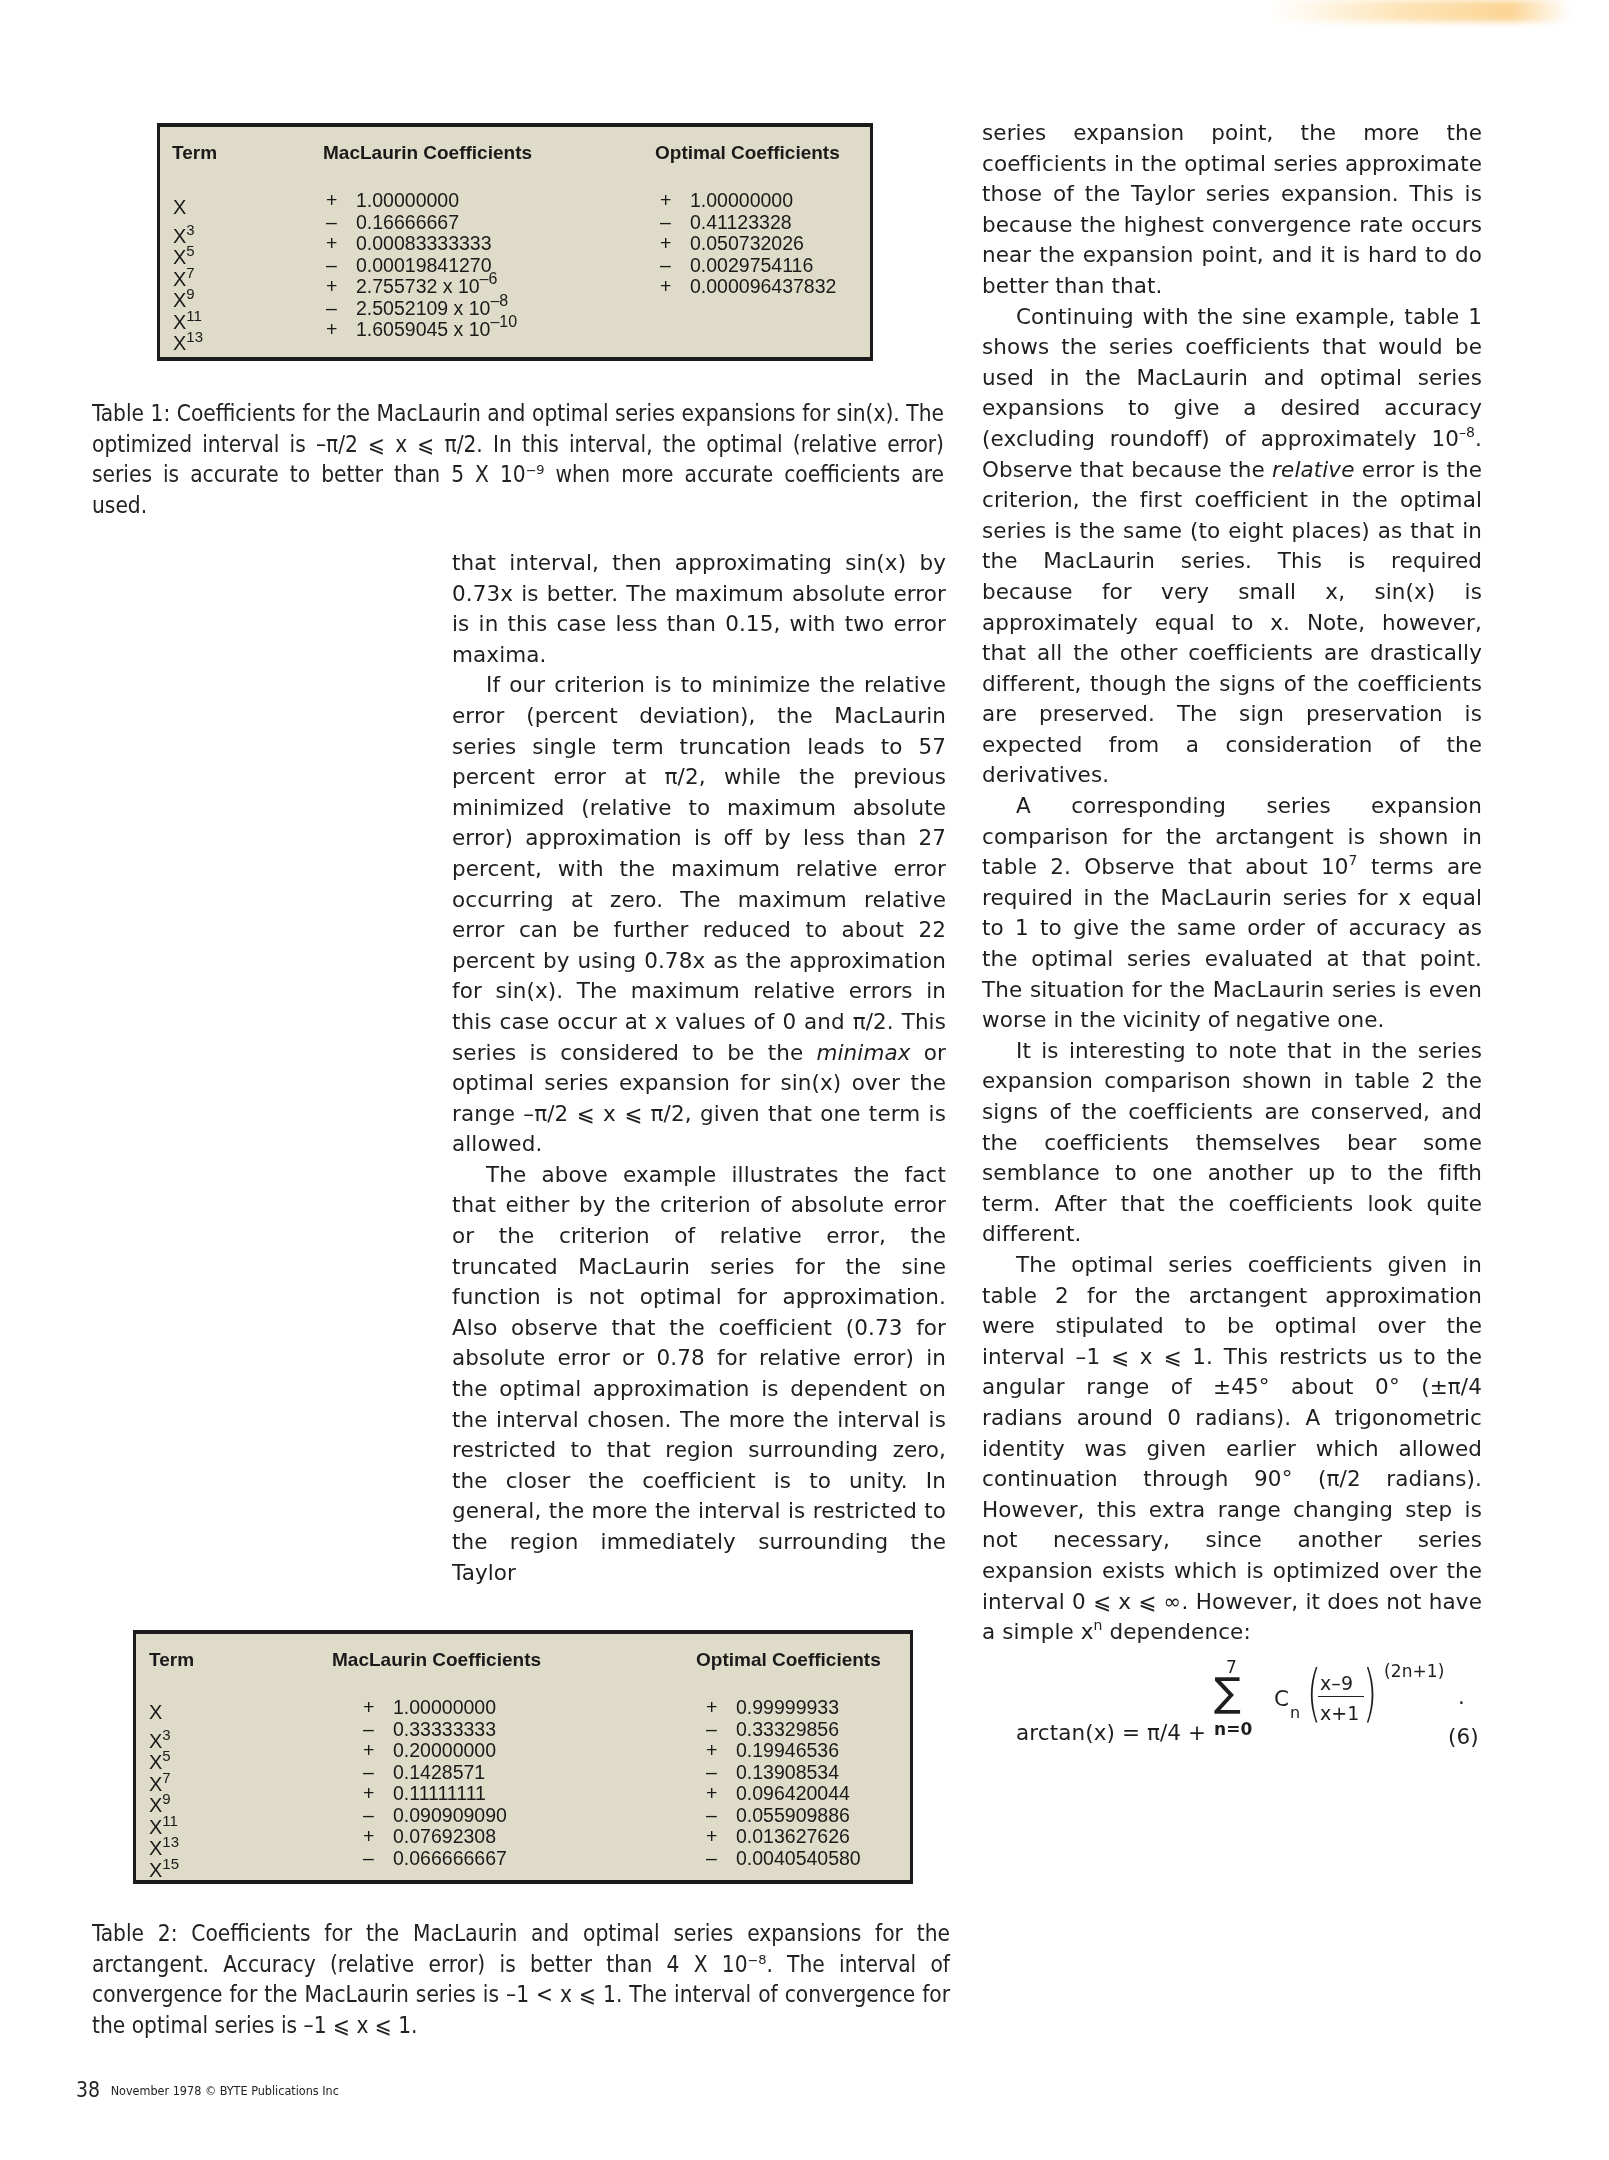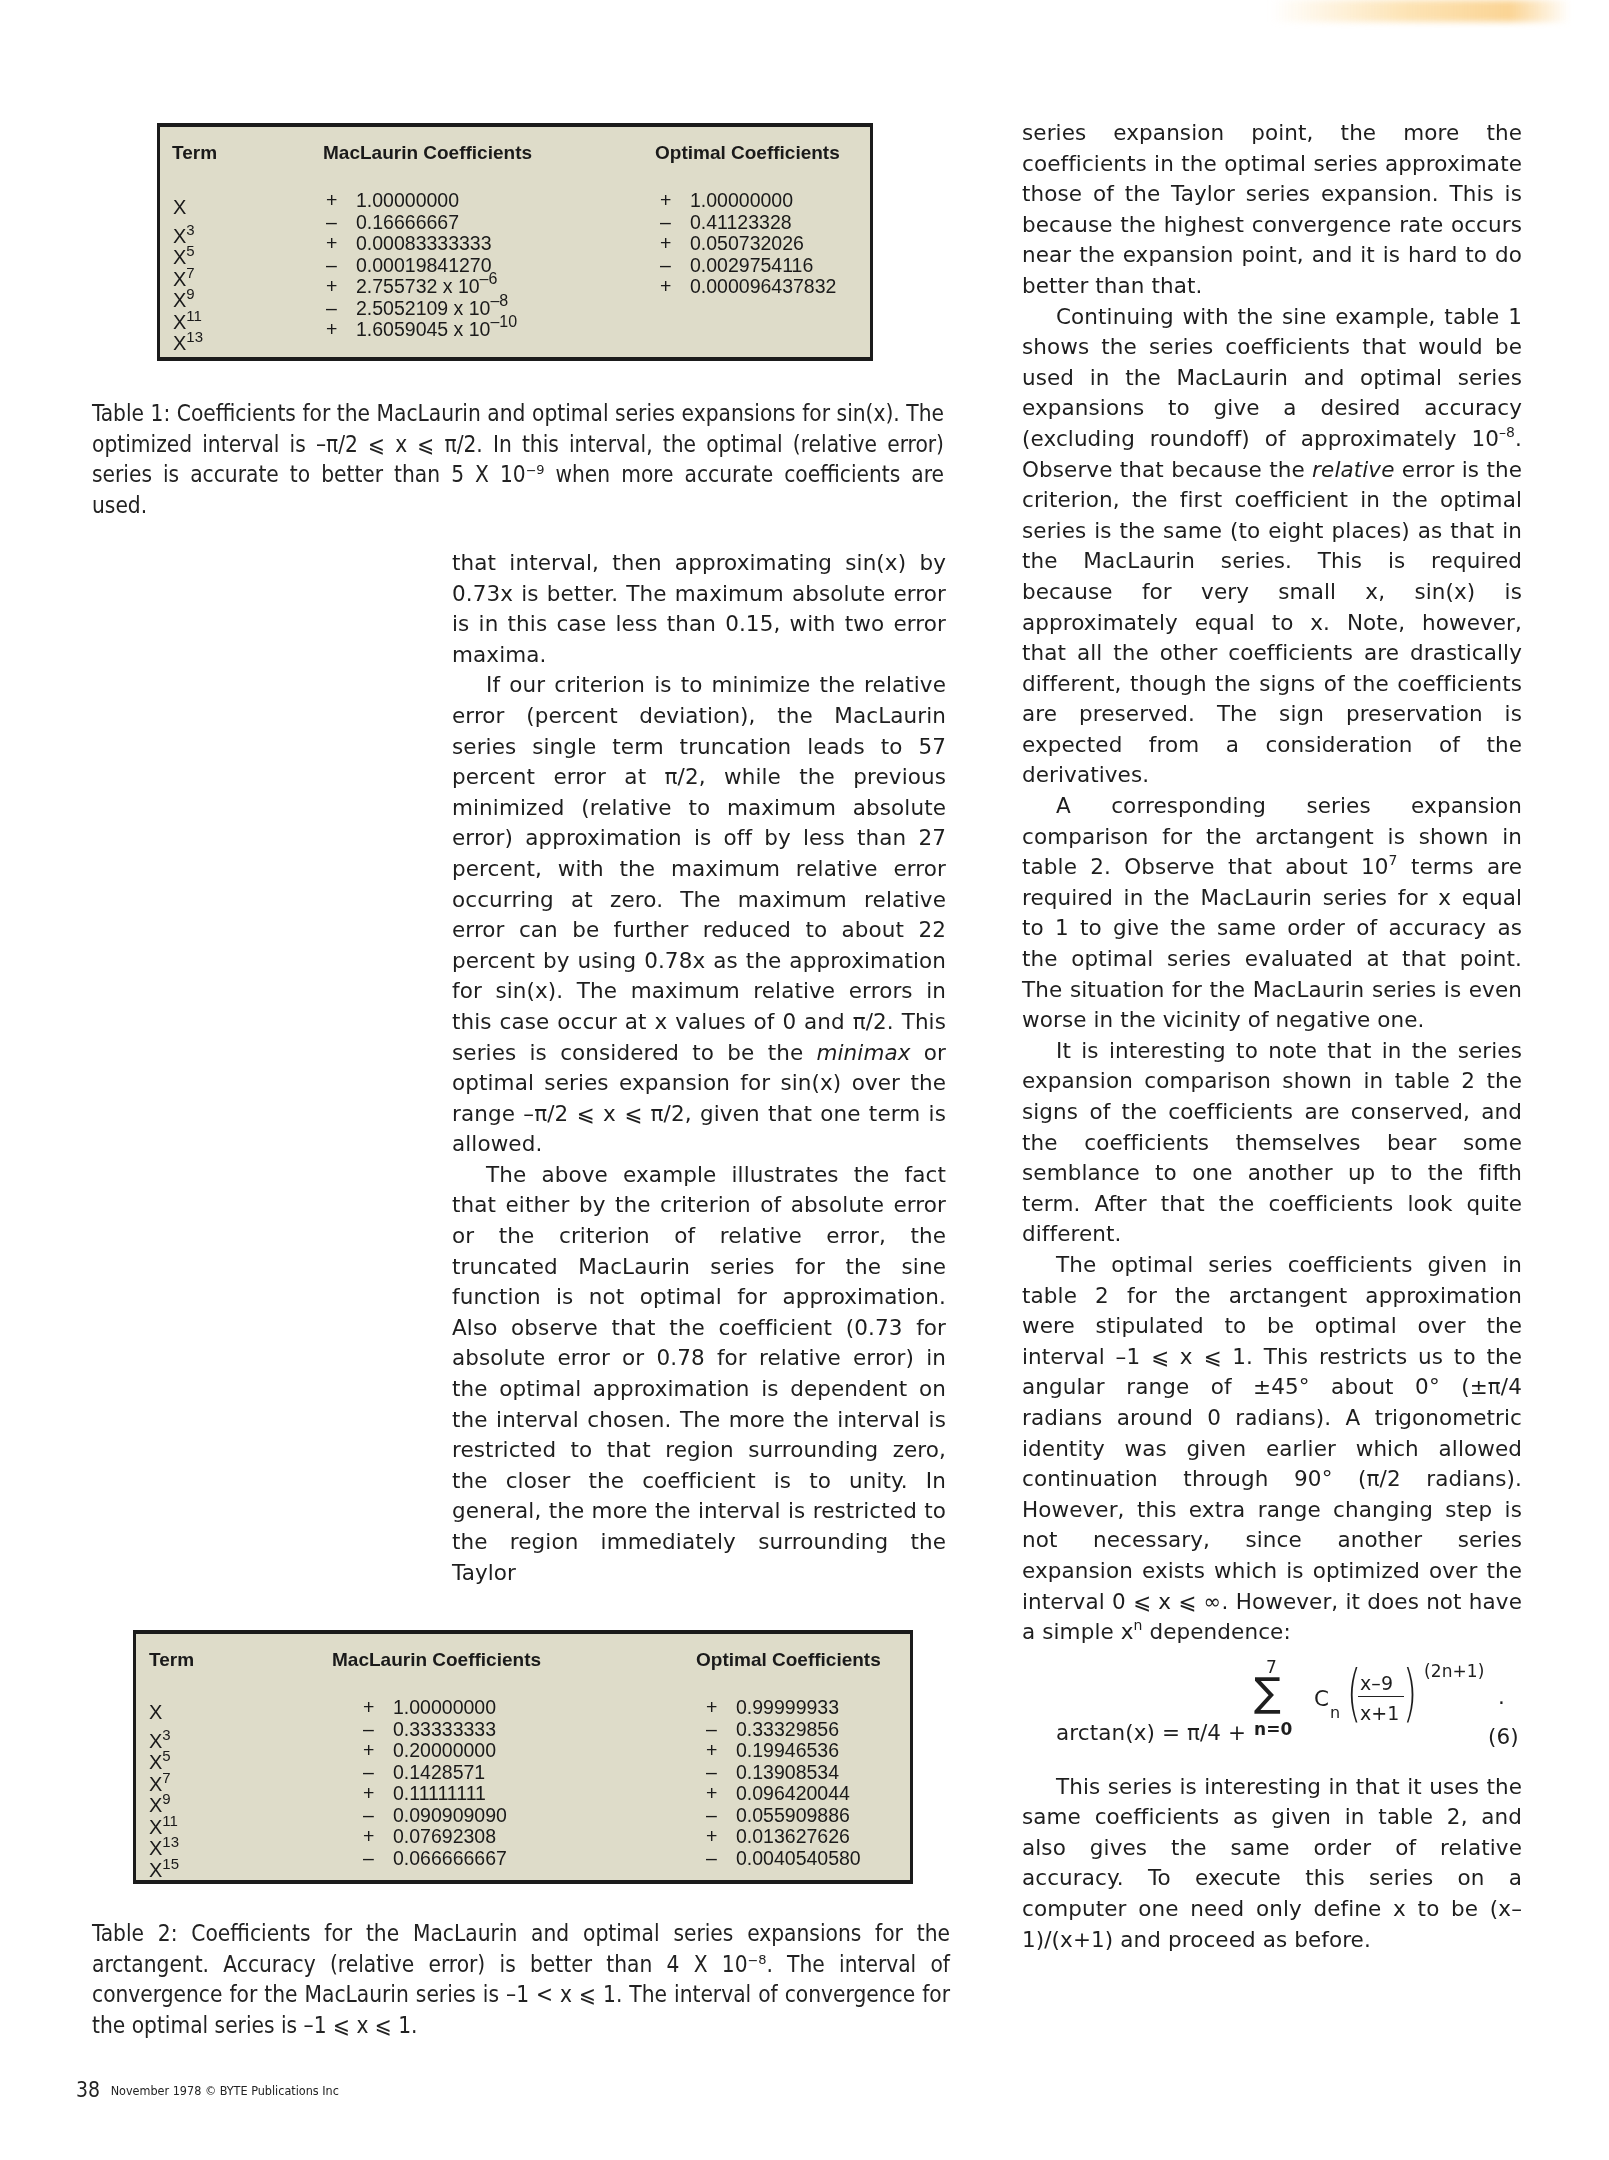--- a/index.html
+++ b/index.html
@@ -51,21 +51,21 @@
 
   
   .col-text {
     position: absolute; font-family: "DejaVu Sans", sans-serif; font-size: 21.5px;
     line-height: 30.6px; color: #1e1e1e; text-align: justify;
     letter-spacing: 0.1px;
   }
   .col-text p { margin: 0; text-indent: 0; }
   .col-text p.ind { text-indent: 34px; }
   #middle { left: 452px; top: 548px; width: 494px; }
-  #right { left: 1022px; top: 118px; width: 500px; }
+  #right { left: 982px; top: 118px; width: 500px; }
   .heading { margin: 18px 0 42px 0 !important; text-align: left; }
   sup.s { font-size: 14px; vertical-align: 9px; line-height: 0; }
   .equation {
     position: relative; height: 118px; margin: 4px 0 2px 0; font-size: 21.5px;
   }
   .eq-lhs { position: absolute; left: 34px; top: 32px; white-space: nowrap; margin-top: 34px; }
   .eq-sum { position: absolute; left: 232px; top: 20px; font-size: 40px; line-height: 40px; }
   .eq-upper { position: absolute; left: 244px; top: 0px; font-size: 17px; }
   .eq-lower { position: absolute; left: 232px; top: 62px; font-size: 17px; font-weight: bold; }
   .eq-c { position: absolute; left: 292px; top: 32px; }
@@ -191,19 +191,18 @@
     <span class="eq-paren-l">(</span>
     <span class="eq-num">x–9</span>
     <span class="eq-bar"></span>
     <span class="eq-den">x+1</span>
     <span class="eq-paren-r">)</span>
     <span class="eq-pow">(2n+1)</span>
     <span class="eq-dot">.</span>
     <span class="eq-label">(6)</span>
   </div>
 
-  <p class="ind">This series is interesting in that it uses the same coefficients as given in table 2, and also gives the same order of relative accuracy. To execute this series on a computer one need only define x to be (x–1)/(x+1) and proceed as before.</p>
 </div>
 
 <div id="footer">
   <span class="pg">38</span>
   <span class="pub">November 1978 © BYTE Publications Inc</span>
 </div>
 
 </body></html>

